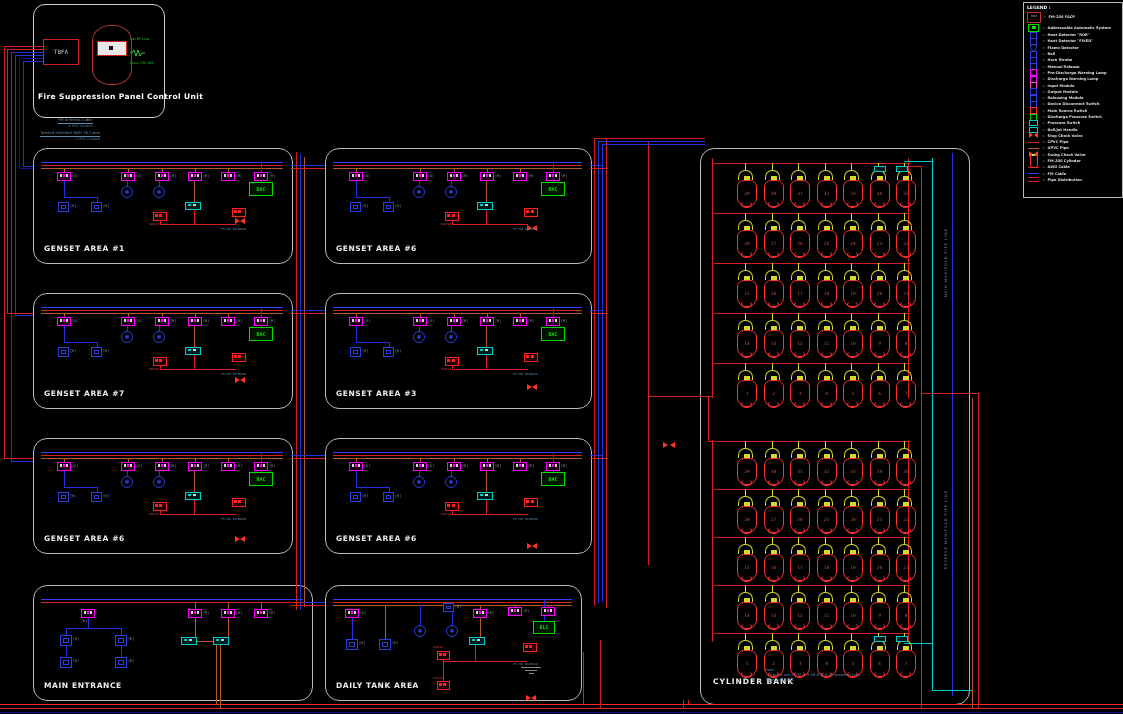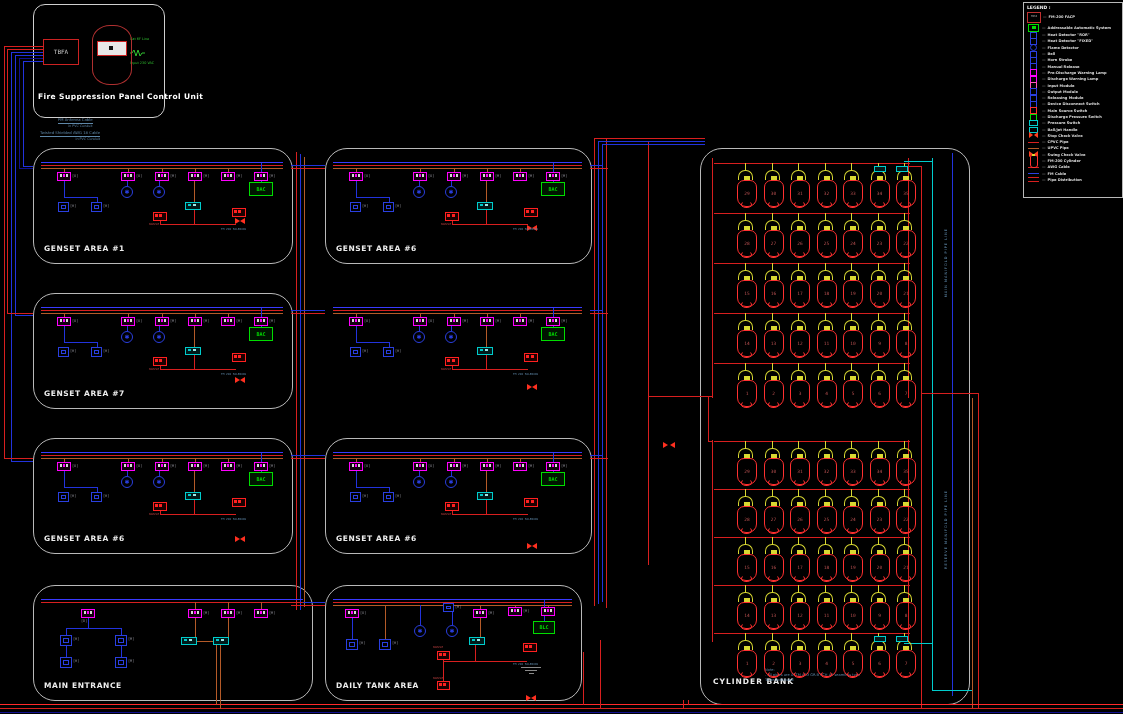--- a/index.html
+++ b/index.html
@@ -1,19 +1,19 @@
 <!DOCTYPE html>
 <html><head>
 <meta charset="utf-8">
 <style>
   html,body{margin:0;padding:0;background:#000;}
   #canvas{position:relative;width:1123px;height:714px;background:#000;overflow:hidden;
           font-family:"DejaVu Sans",sans-serif;}
   .hl,.vl{position:absolute;}
-  .box{position:absolute;border:1px solid #b9b9b9;border-radius:22px;background:transparent;}
+  .box{position:absolute;border:1px solid #b9b9b9;border-radius:14px;background:transparent;}
   .area-title{position:absolute;color:#ededed;font:bold 7.5px "DejaVu Sans",sans-serif;letter-spacing:.6px;white-space:nowrap;}
   .dev{position:absolute;box-sizing:border-box;}
   .mod{border:1px solid #ff00ff;background:#14000f;}
   .mod:after{content:"";display:block;margin:1px 2px;height:calc(100% - 4px);
              background:linear-gradient(90deg,#d8d8d8 0 28%,transparent 28% 40%,#ff00ff 40% 60%,transparent 60% 72%,#d8d8d8 72% 100%);}
   .det-sq{border:1px solid #2a3fe0;background:#000;}
   .det-sq:after{content:"";display:block;margin:2px;height:calc(100% - 6px);border:1px solid #2a3fe0;}
   .det-c{border:1px solid #2a3fe0;border-radius:50%;background:#000;}
   .det-c:after{content:"✱";display:block;text-align:center;color:#2a3fe0;font-size:6px;line-height:10px;}
   .cyanmod{border:1px solid #00cccc;background:#001a1a;}
@@ -111,20 +111,23 @@
   </div>
 
   <div class="box" id="area-a1" style="left:33px;top:148px;width:258px;height:114px;">
     <div class="area-title" style="left:10px;bottom:10px;">GENSET AREA #1</div>
     </div>
   <div class="box" id="area-a2" style="left:325px;top:148px;width:265px;height:114px;">
     <div class="area-title" style="left:10px;bottom:10px;">GENSET AREA #6</div>
     </div>
   <div class="box" id="area-a4" style="left:33px;top:293px;width:258px;height:114px;">
     <div class="area-title" style="left:10px;bottom:10px;">GENSET AREA #7</div>
+    </div>
+  <div class="box" id="area-a3" style="left:325px;top:293px;width:265px;height:114px;">
+    <div class="area-title" style="left:10px;bottom:10px;">GENSET AREA #3</div>
     </div>
   <div class="box" id="area-a5" style="left:33px;top:438px;width:258px;height:114px;">
     <div class="area-title" style="left:10px;bottom:10px;">GENSET AREA #6</div>
     </div>
   <div class="box" id="area-a6" style="left:325px;top:438px;width:265px;height:114px;">
     <div class="area-title" style="left:10px;bottom:10px;">GENSET AREA #6</div>
     </div>
   <div class="box" id="area-dt" style="left:325px;top:585px;width:255px;height:114px;">
     <div class="area-title" style="left:10px;bottom:10px;">DAILY TANK AREA</div>
     </div>

